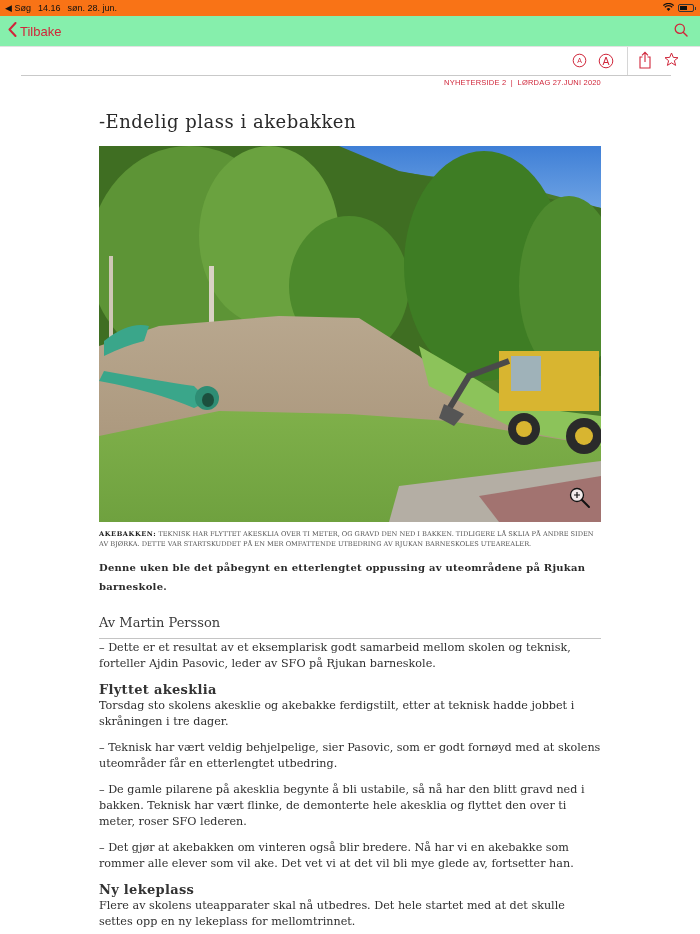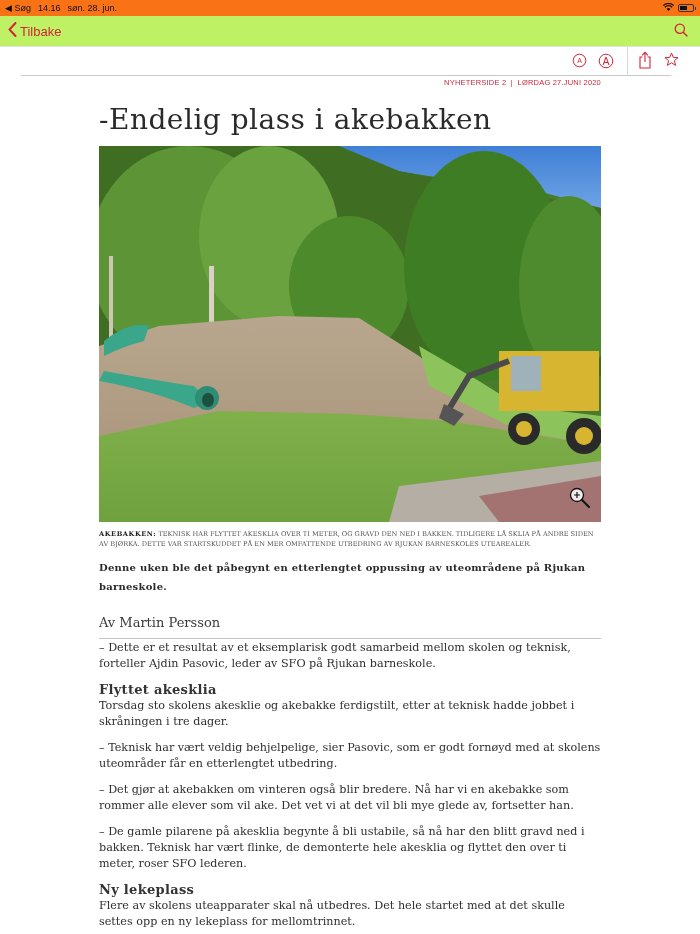--- a/index.html
+++ b/index.html
@@ -7,33 +7,33 @@
   body { font-family: "DejaVu Serif", serif; color: #2b2b2b; position: relative; }
 
   .statusbar { position: absolute; left: 0; top: 0; width: 700px; height: 16px; background: #f97316;
     font-family: "Liberation Sans", sans-serif; font-size: 9px; color: #111; }
   .statusbar .left { position: absolute; left: 5px; top: 3px; display: flex; gap: 7px; align-items: center; }
   .statusbar .right { position: absolute; right: 6px; top: 3px; display: flex; gap: 4px; align-items: center; }
   .batt { width: 16px; height: 8px; border: 1px solid #333; border-radius: 2px; position: relative; }
   .batt::before { content: ""; position: absolute; left: 1px; top: 1px; width: 7px; height: 4px; background: #111; }
   .batt::after { content: ""; position: absolute; right: -3px; top: 2px; width: 1.5px; height: 3px; background: #333; }
 
-  .navbar { position: absolute; left: 0; top: 16px; width: 700px; height: 31px; background: #bef264;
+  .navbar { position: absolute; left: 0; top: 16px; width: 700px; height: 31px; background: #86efac;
     border-bottom: 1px solid #e2e2e2; font-family: "Liberation Sans", sans-serif; }
   .back { position: absolute; left: 8px; top: 6px; display: flex; align-items: center; gap: 3px; color: #d0263a; font-size: 13px; cursor: pointer; }
   .search-btn { position: absolute; right: 12px; top: 7px; cursor: pointer; }
 
   .toolbar { position: absolute; left: 0; top: 47px; width: 700px; height: 29px; }
   .toolbar .rule { position: absolute; left: 21px; right: 29px; bottom: 0; border-bottom: 1px solid #c9c9c9; }
   .toolbar .vsep { position: absolute; left: 627px; top: 0; height: 28px; border-left: 1px solid #d6d6d6; }
   .tbtn { position: absolute; top: 6px; cursor: pointer; }
 
   .article { position: absolute; left: 99px; top: 78px; width: 502px; }
   .meta { display: flex; justify-content: flex-end; font-family: "Liberation Sans", sans-serif; font-size: 7.5px; color: #d0263a; letter-spacing: 0.2px; }
-  .headline { margin-top: 16px; font-family: "DejaVu Serif", serif; font-size: 28px; color: #2a2a2a; letter-spacing: 0.5px; font-weight: normal; }
+  .headline { margin-top: 24px; font-family: "DejaVu Serif", serif; font-size: 18px; color: #2a2a2a; letter-spacing: 0.5px; font-weight: normal; }
 
   .photo { position: absolute; left: 0; top: 68px; width: 502px; height: 376px; overflow: hidden; cursor: pointer; }
   .zoom-glass { position: absolute; right: 10px; bottom: 9px; }
 
   .caption { position: absolute; left: 0; top: 451px; width: 502px; font-family: "DejaVu Serif", serif; font-size: 6.6px; line-height: 10px; color: #555; text-transform: uppercase; }
   .caption b { color: #222; letter-spacing: 0.6px; }
 
   .lead { position: absolute; left: 0; top: 480px; width: 502px; font-family: "DejaVu Serif", serif; font-size: 10px; line-height: 19px; font-weight: bold; color: #2b2b2b; letter-spacing: 0.25px; }
 
   .byline { position: absolute; left: 0; top: 537px; width: 502px; font-size: 13px; color: #3a3a3a; padding-bottom: 8px; border-bottom: 1px solid #c4c4c4; }
@@ -185,18 +185,18 @@
 
   <div class="lead">Denne uken ble det påbegynt en etterlengtet oppussing av uteområdene på Rjukan barneskole.</div>
 
   <div class="byline">Av Martin Persson</div>
 
   <div class="body">
     <p>– Dette er et resultat av et eksemplarisk godt samarbeid mellom skolen og teknisk, forteller Ajdin Pasovic, leder av SFO på Rjukan barneskole.</p>
     <h3>Flyttet akesklia</h3>
     <p class="after-h">Torsdag sto skolens akesklie og akebakke ferdigstilt, etter at teknisk hadde jobbet i skrå­ningen i tre dager.</p>
     <p>– Teknisk har vært veldig behjelpelige, sier Pasovic, som er godt fornøyd med at skolens uteområder får en etterlengtet utbedring.</p>
+    <p>– De gamle pilarene på akesklia begynte å bli ustabile, så nå har den blitt gravd ned i bak­ken. Teknisk har vært flinke, de demonterte hele akesklia og flyttet den over ti meter, roser SFO lederen.</p>
     <p>– Det gjør at akebakken om vinteren også blir bredere. Nå har vi en akebakke som rommer alle elever som vil ake. Det vet vi at det vil bli mye glede av, fortsetter han.</p>
-    <p>– De gamle pilarene på akesklia begynte å bli ustabile, så nå har den blitt gravd ned i bak­ken. Teknisk har vært flinke, de demonterte hele akesklia og flyttet den over ti meter, roser SFO lederen.</p>
     <h3>Ny lekeplass</h3>
     <p class="after-h">Flere av skolens uteapparater skal nå utbedres. Det hele startet med at det skulle settes opp en ny lekeplass for mellomtrinnet.</p>
   </div>
 </div>
 
 </body></html>

